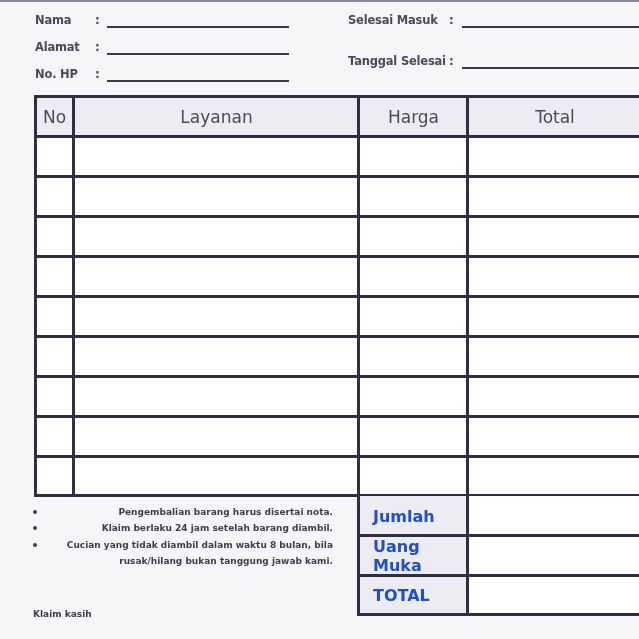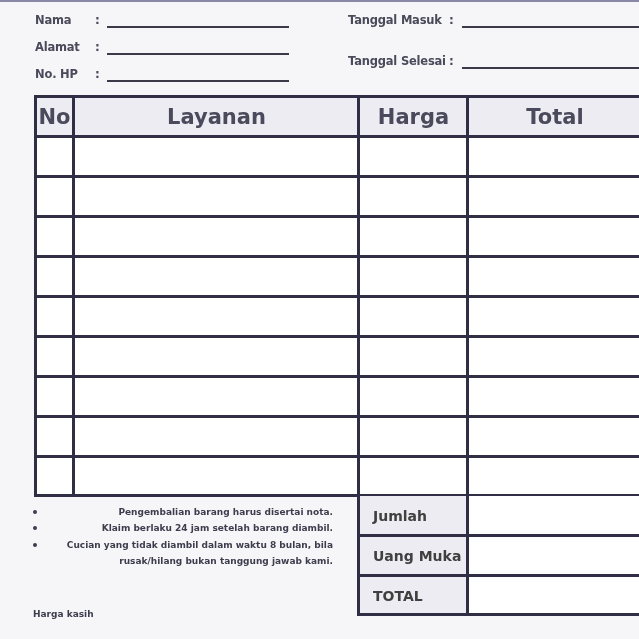--- a/index.html
+++ b/index.html
@@ -14,23 +14,23 @@
     .field { position: absolute; height: 16px; display: flex; align-items: flex-end; }
     .field .lbl { font-size: 11.5px; font-weight: bold; color: #4a4a5a; letter-spacing: -0.2px; }
     .field .colon { position: absolute; font-size: 12px; font-weight: bold; color: #4a4a5a; }
     .field .line { position: absolute; height: 1.5px; background: #3a3a48; }
 
     .grid-line-h { position: absolute; height: 3px; background: #2f2e44; }
     .grid-line-v { position: absolute; width: 3px; background: #2f2e44; }
     .hdr-bg { position: absolute; background: #ececf2; }
     .cell-bg { position: absolute; background: #ffffff; }
     .th { position: absolute; display: flex; align-items: center; justify-content: center;
-          font-size: 21px; font-weight: bold; color: #4a4a5c; }
+          font-size: 17px; font-weight: normal; color: #4a4a5c; }
     .sum-lbl { position: absolute; display: flex; align-items: center;
-          font-size: 14px; font-weight: bold; color: #404040; padding-left: 14px; box-sizing: border-box; }
+          font-size: 16px; font-weight: bold; color: #1d4ed8; padding-left: 14px; box-sizing: border-box; }
     .cell { position: absolute; }
 
     .notes { position: absolute; left: 33px; top: 504px; width: 300px; margin: 0; padding: 0; list-style: none; text-align: right; }
     .notes li { position: relative; padding-left: 10px; font-size: 9px; font-weight: bold; line-height: 16.3px; color: #3d3d4d; }
     .notes li::before { content: ""; position: absolute; left: 0; top: 6px; width: 4px; height: 4px; border-radius: 50%; background: #3d3d4d; }
     .thanks { position: absolute; left: 33px; top: 609px; font-size: 9px; font-weight: bold; color: #3d3d4d; }
   </style>
 </head>
 <body>
 
@@ -49,21 +49,21 @@
   </div>
   <div class="field" style="left:35px; top:65px;">
     <span class="lbl">No. HP</span>
     <span class="colon" style="left:60px;">:</span>
     <span class="line" style="left:72px; top:15px; width:182px;"></span>
   </div>
 </div>
 
 <div>
   <div class="field" style="left:348px; top:11px;">
-    <span class="lbl">Tanggal Masuk</span>
+    <span class="lbl">Selesai Masuk</span>
     <span class="colon" style="left:101px;">:</span>
     <span class="line" style="left:114px; top:15px; width:180px;"></span>
   </div>
   <div class="field" style="left:348px; top:52px;">
     <span class="lbl">Tanggal Selesai</span>
     <span class="colon" style="left:101px;">:</span>
     <span class="line" style="left:114px; top:15px; width:180px;"></span>
   </div>
 </div>
 
@@ -160,13 +160,13 @@
   <div class="grid-line-h" style="left:357px; top:613px; width:282px;"></div>
   <div class="grid-line-v" style="left:357px; top:494px; height:122px;"></div>
   <div class="grid-line-v" style="left:466px; top:494px; height:122px;"></div>
 </div>
 
 <ul class="notes">
   <li>Pengembalian barang harus disertai nota.</li>
   <li>Klaim berlaku 24 jam setelah barang diambil.</li>
   <li>Cucian yang tidak diambil dalam waktu 8 bulan, bila rusak/hilang bukan tanggung jawab kami.</li>
 </ul>
-<div class="thanks">Harga kasih</div>
+<div class="thanks">Klaim kasih</div>
 
 </body></html>

